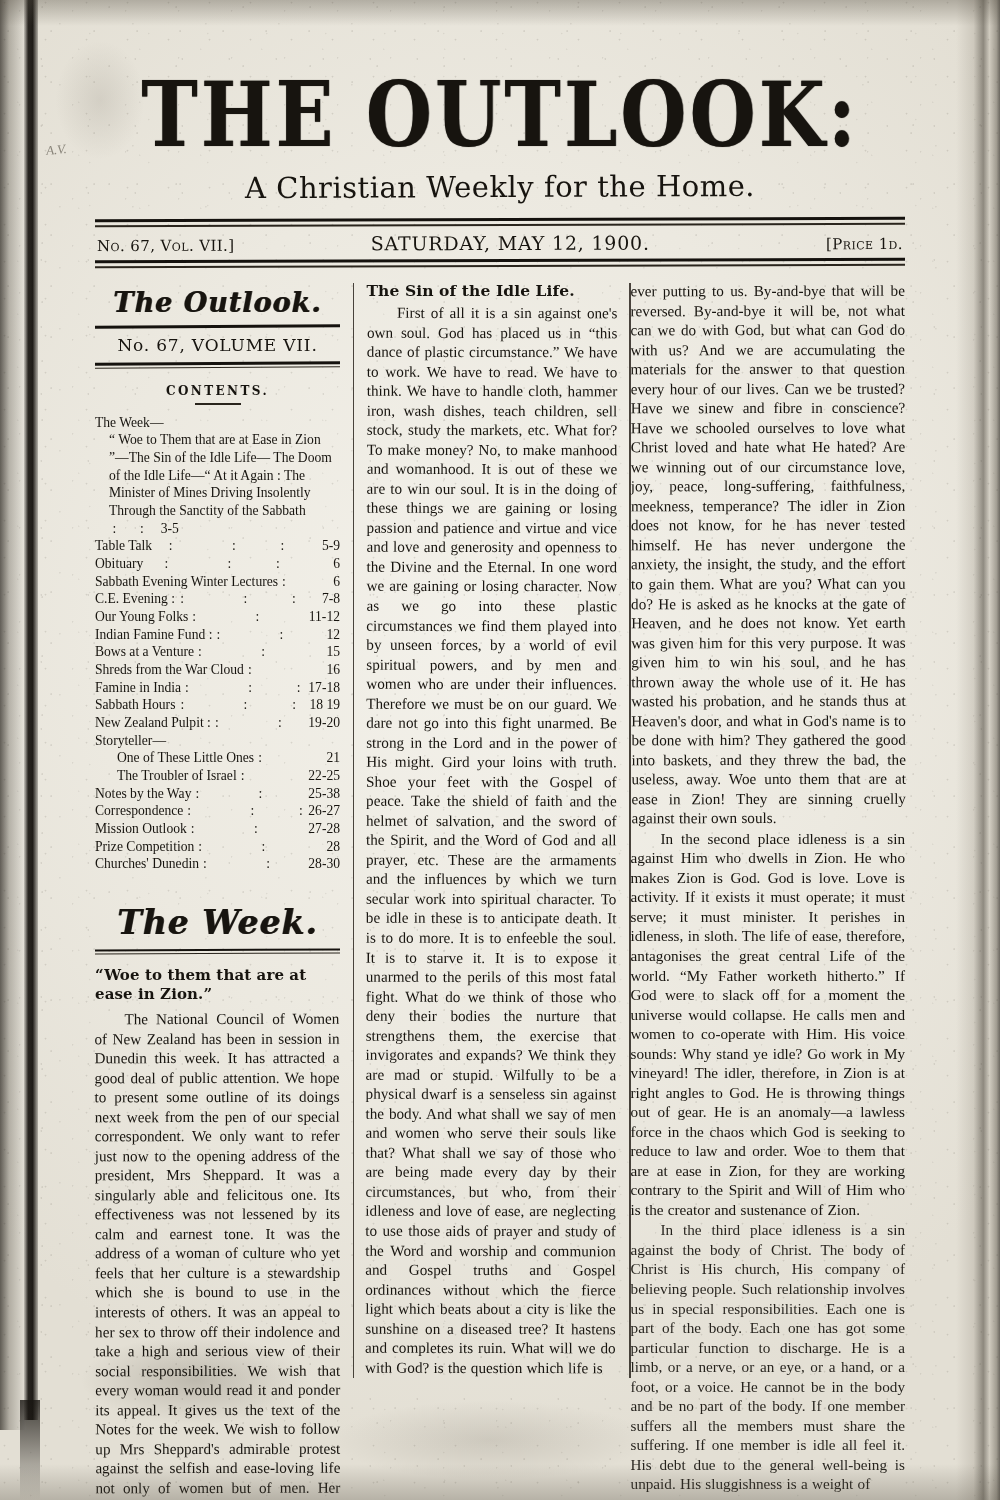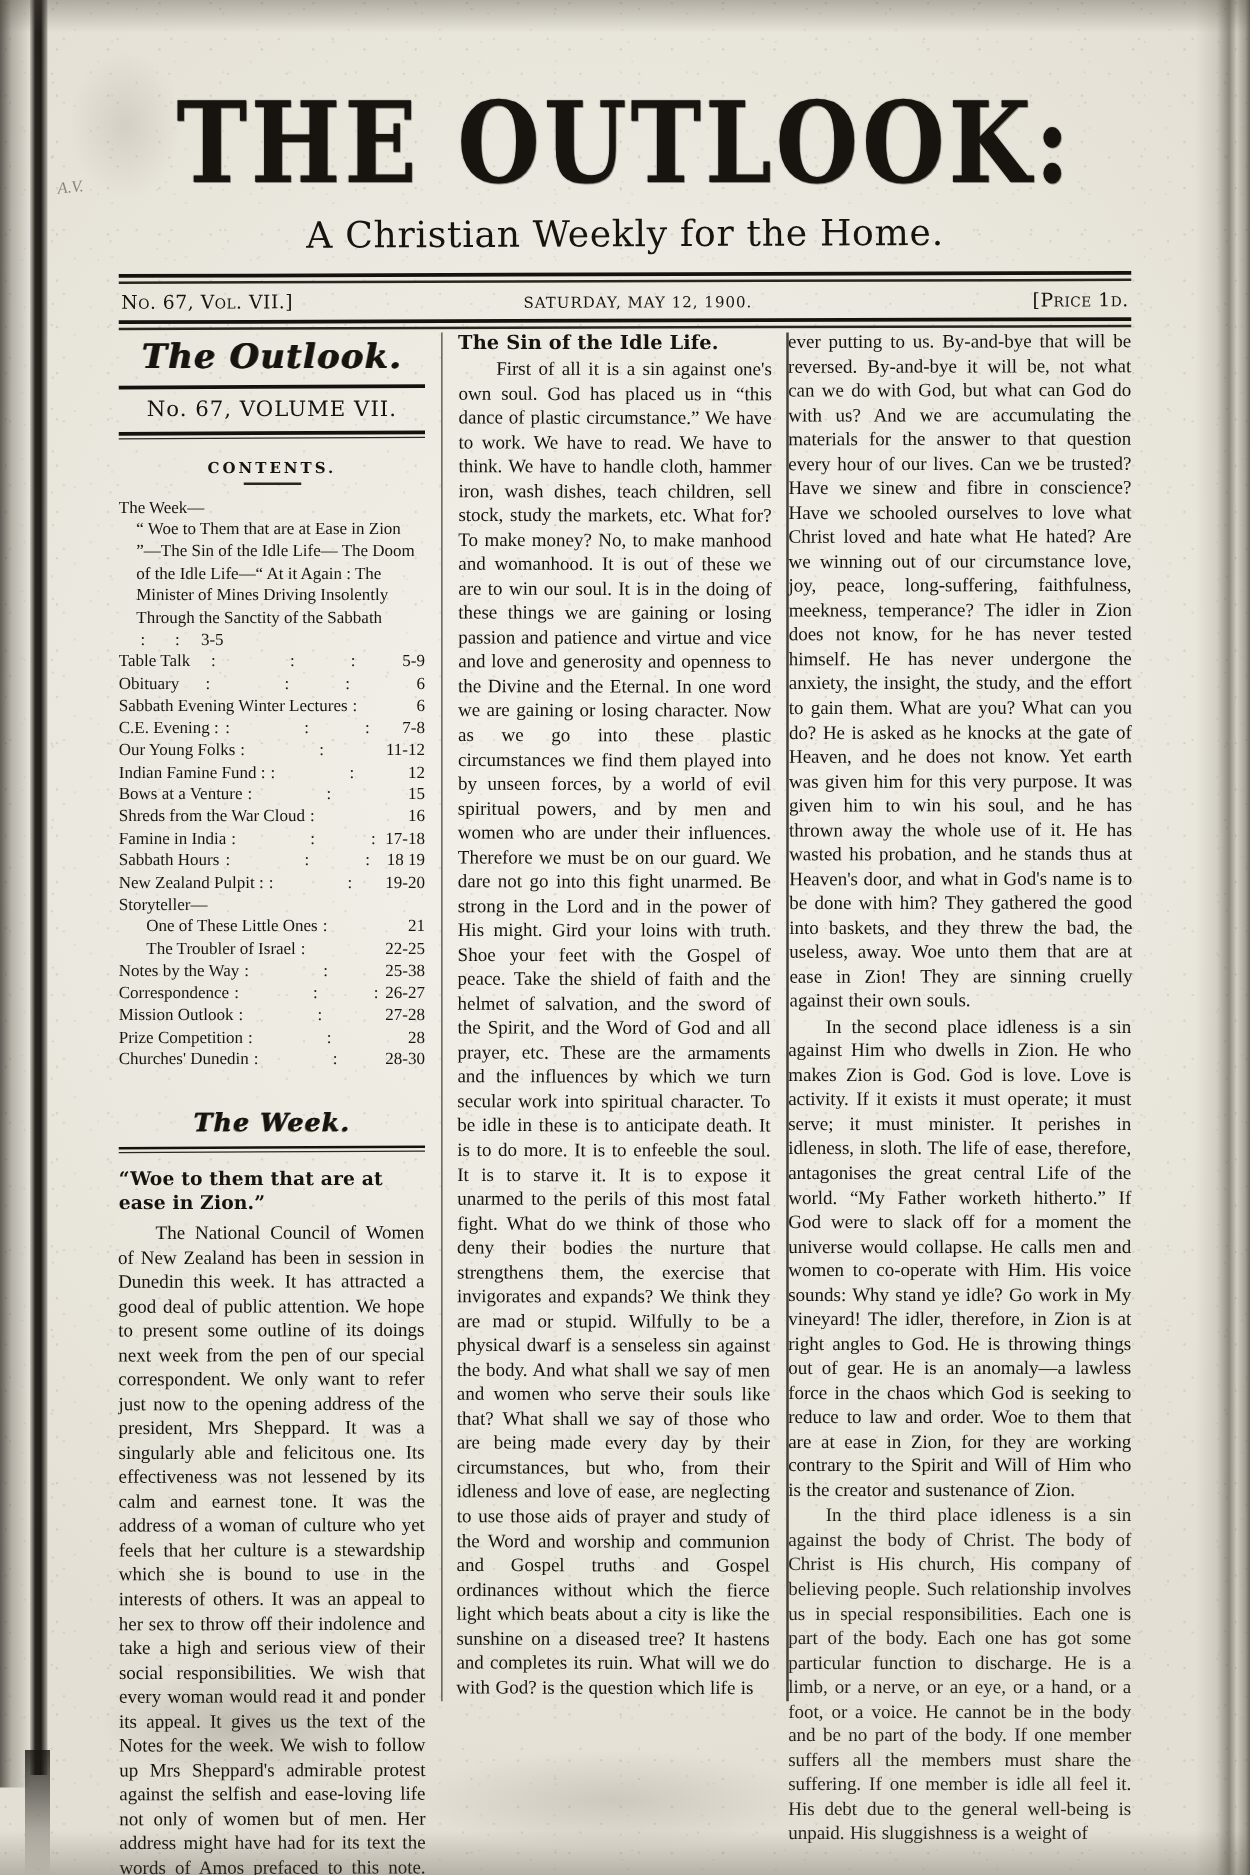--- a/index.html
+++ b/index.html
@@ -127,28 +127,28 @@
     align-items: baseline;
     justify-content: space-between;
     font-family: "DejaVu Serif", "Liberation Serif", serif;
     font-size: 15px;
     font-variant: small-caps;
     letter-spacing: .4px;
     padding: 7px 2px 5px 2px;
     transform: rotate(-.14deg);
   }
   .issue-date {
-    font-size: 12px;
+    font-size: 19px;
     letter-spacing: .8px;
     margin-left: -40px;
   }
   
   .columns {
     display: flex;
-    margin-top: 1px;
+    margin-top: 14px;
     height: 1110px;
   }
   .col {
     position: relative;
     box-sizing: border-box;
   }
   .col-1 { width: 258px; padding-right: 13px; }
   .col-2 { width: 276px; padding: 0 12px; }
   .col-3 { width: 276px; }
   .col-div {
@@ -222,21 +222,21 @@
     padding: 0 4px;
   }
   .toc-row .t-page {
     flex: 0 0 auto;
     text-align: right;
     min-width: 38px;
   }
   .toc-row.indent .t-label { padding-left: 22px; }
   
   .week-head {
-    font-size: 20px;
+    font-size: 33px;
     margin: 30px 0 7px 0;
     text-shadow: .7px 0 0 rgba(20,18,14,.75), -.5px .4px 0 rgba(20,18,14,.45);
   }
   .week-rule { height: 2.2px; background: #15120e; transform: rotate(-.25deg); }
   .week-rule2 { height: 1.1px; background: #2a251d; margin-top: 2px; transform: rotate(-.25deg); }
   .subhead {
     font-family: "DejaVu Serif", "Liberation Serif", serif;
     font-weight: 700;
     font-size: 15px;
     line-height: 1.22;

